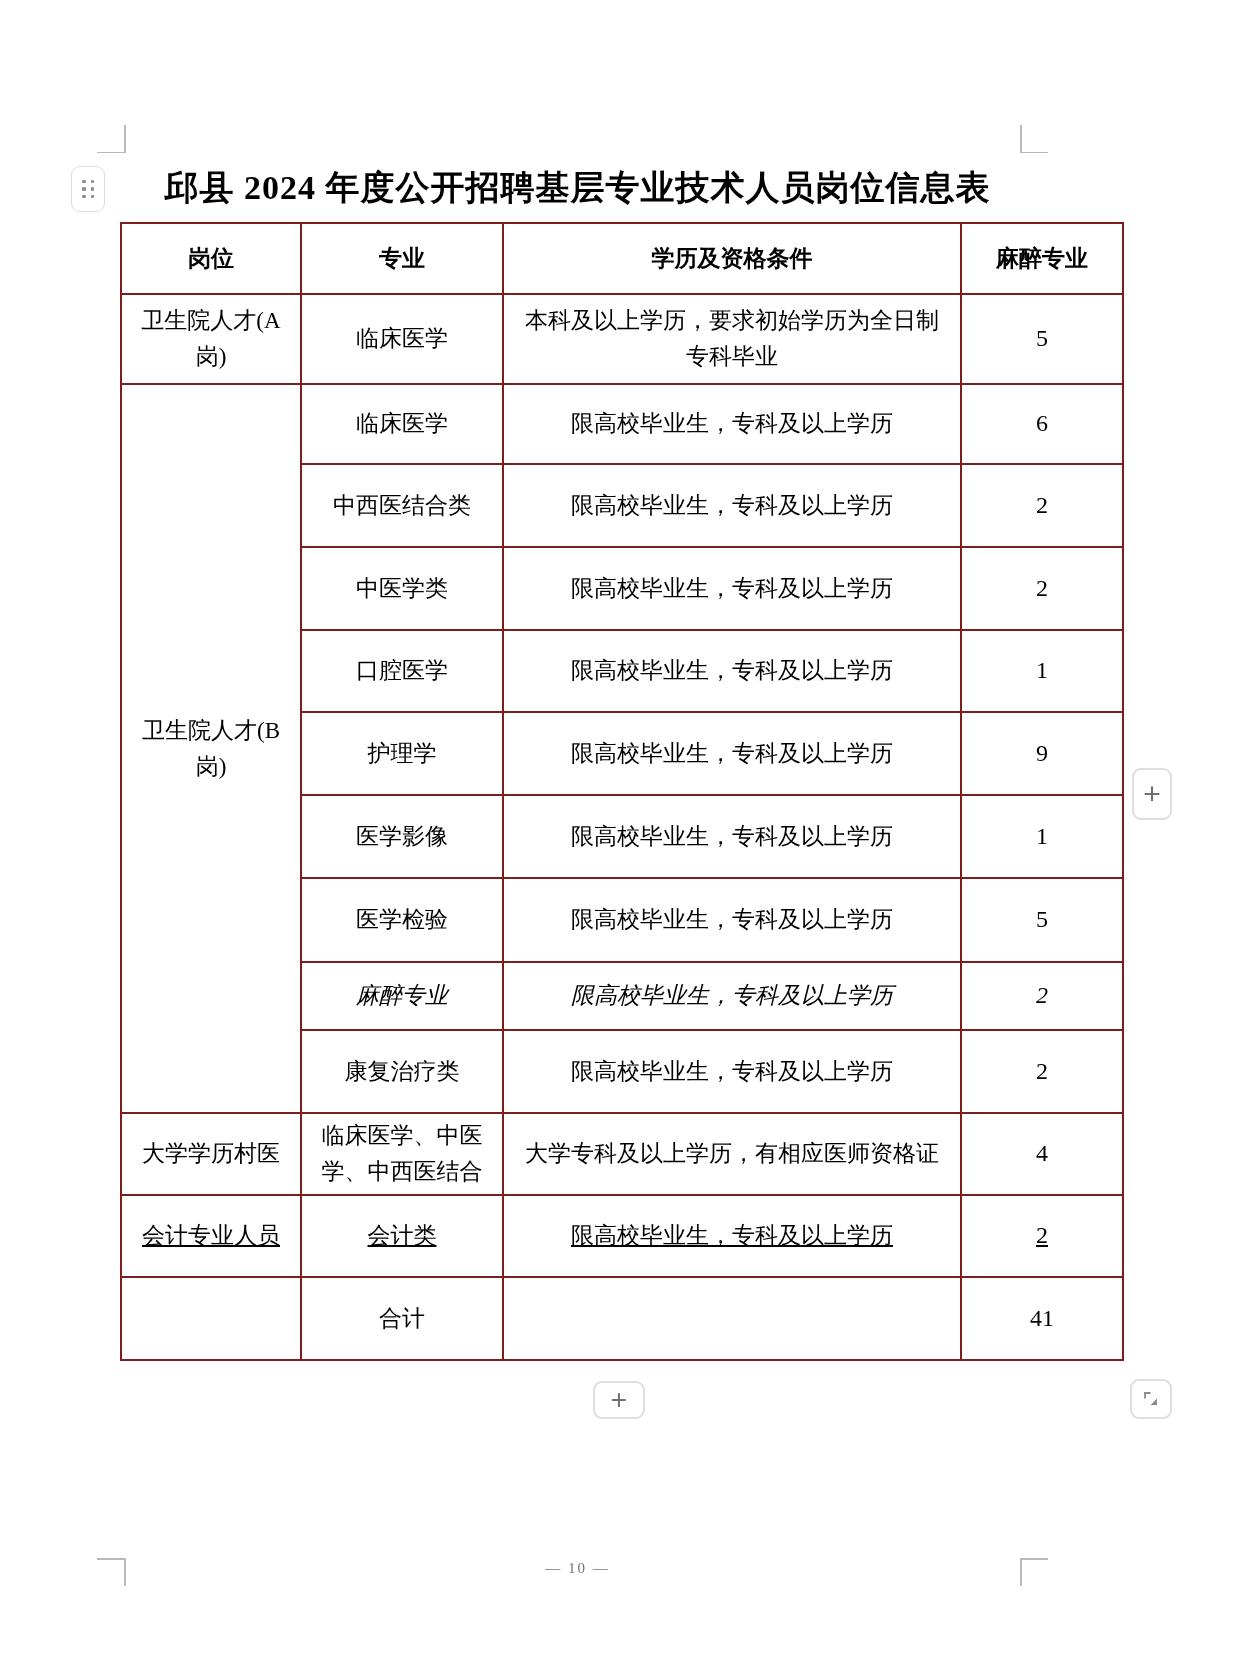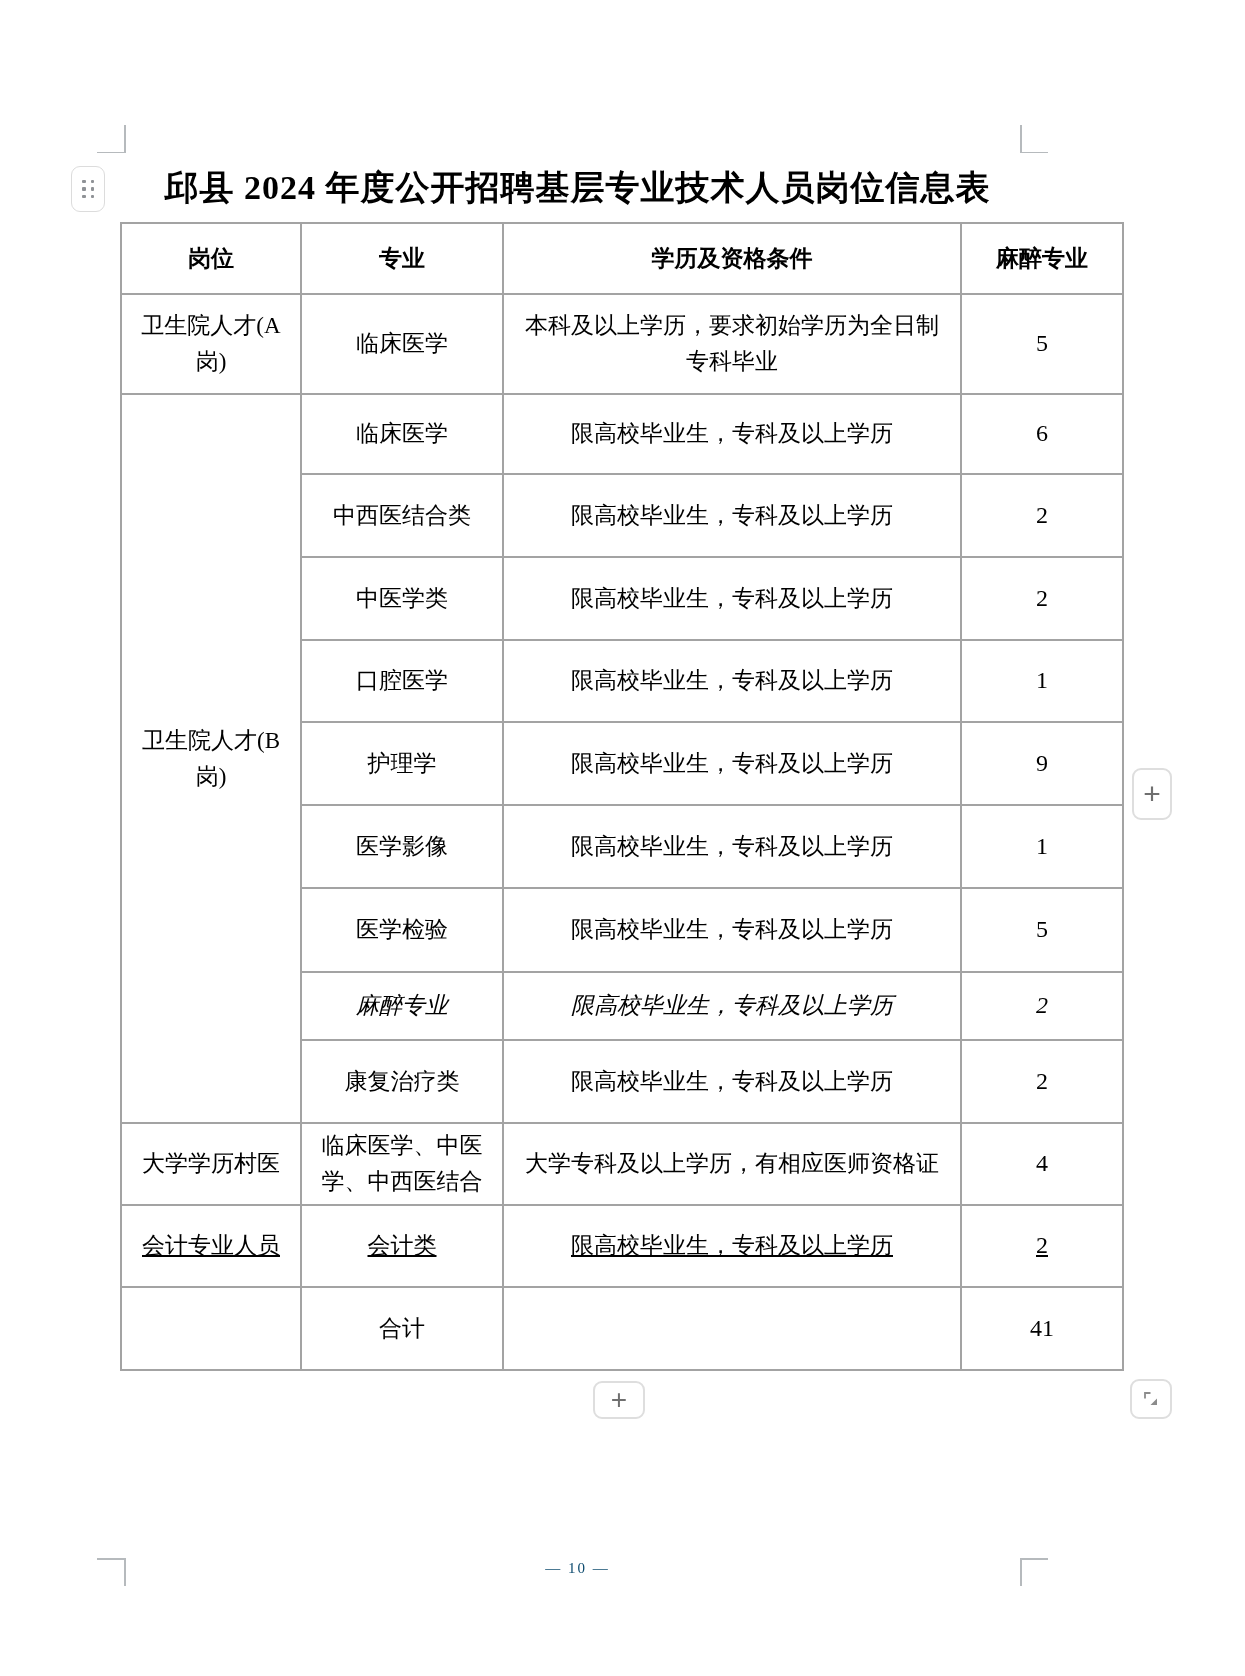--- a/index.html
+++ b/index.html
@@ -23,42 +23,42 @@
   }
   .dots{display:grid;grid-template-columns:repeat(2,3.5px);grid-template-rows:repeat(3,3.5px);column-gap:5px;row-gap:4px;}
   .dots i{width:3.5px;height:3.5px;background:#8f9296;border-radius:1px;display:block;}
   
   .tbl-wrap{position:absolute;left:120px;top:222px;}
   table.job{
     border-collapse:collapse;table-layout:fixed;width:1002px;
     font-size:23px;line-height:1.55;
   }
   table.job td,table.job th{
-    border:2px solid #a3a3a3;text-align:center;vertical-align:middle;
+    border:2px solid #7f1d1d;text-align:center;vertical-align:middle;
     padding:0 10px;box-sizing:border-box;overflow:hidden;
   }
   table.job th{font-weight:bold;font-size:23px;}
   td.c2,th.c2{padding:0 16px;}
   td.c3,th.c3{padding:0 28px;}
   td.c4,th.c4{font-size:24px;}
   
   .ctl-btn{
     position:absolute;background:#fff;border:2px solid #dedede;border-radius:9px;
     display:flex;align-items:center;justify-content:center;box-sizing:border-box;
     font-family:"Liberation Sans","DejaVu Sans",sans-serif;color:#6f6f6f;cursor:pointer;
   }
   .btn-add-col{left:1132px;top:768px;width:40px;height:52px;font-size:30px;font-weight:300;}
   .btn-add-row{left:593px;top:1381px;width:52px;height:38px;font-size:28px;font-weight:300;}
   .btn-expand{left:1130px;top:1379px;width:42px;height:40px;}
   
   .mark{position:absolute;background:#b6babd;}
   
   .page-num{
     position:absolute;left:125px;top:1560px;width:905px;text-align:center;
-    font-size:15px;color:#0c4a6e;letter-spacing:2px;
+    font-size:15px;color:#737373;letter-spacing:2px;
   }
 </style>
 </head>
 <body>
 
 <div class="mark" style="left:124px;top:125px;width:1.5px;height:28px;"></div>
 <div class="mark" style="left:97px;top:151.5px;width:28px;height:1.5px;"></div>
 <div class="mark" style="left:1020px;top:125px;width:1.5px;height:28px;"></div>
 <div class="mark" style="left:1020px;top:151.5px;width:28px;height:1.5px;"></div>
 <div class="mark" style="left:124px;top:1558px;width:1.5px;height:28px;"></div>
@@ -87,21 +87,21 @@
         <col style="width:458px">
         <col style="width:162px">
     </colgroup>
     <tbody>
         <tr style="height:71px;">
       <th class="c1">岗位</th>
       <th class="c2">专业</th>
       <th class="c3">学历及资格条件</th>
       <th class="c4">麻醉专业</th>
     </tr>
-    <tr style="height:100px;">
+    <tr style="height:90px;">
       <td class="c1">卫生院人才(A岗)</td>
       <td class="c2">临床医学</td>
       <td class="c3">本科及以上学历，要求初始学历为全日制专科毕业</td>
       <td class="c4">5</td>
     </tr>
     <tr style="height:80px;">
       <td class="c1" rowspan="9">卫生院人才(B岗)</td>
       <td class="c2">临床医学</td>
       <td class="c3">限高校毕业生，专科及以上学历</td>
       <td class="c4">6</td>

